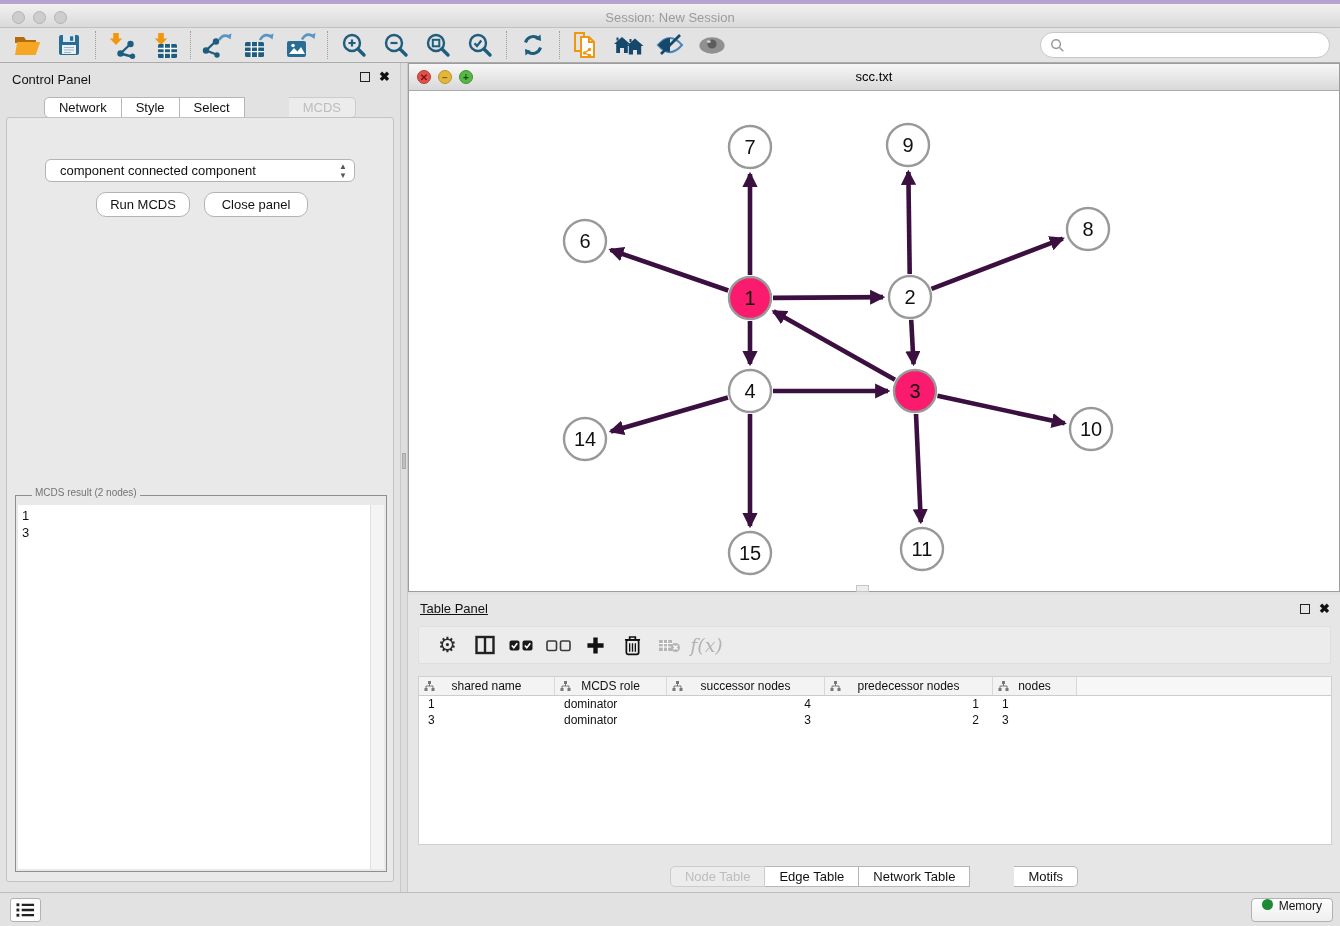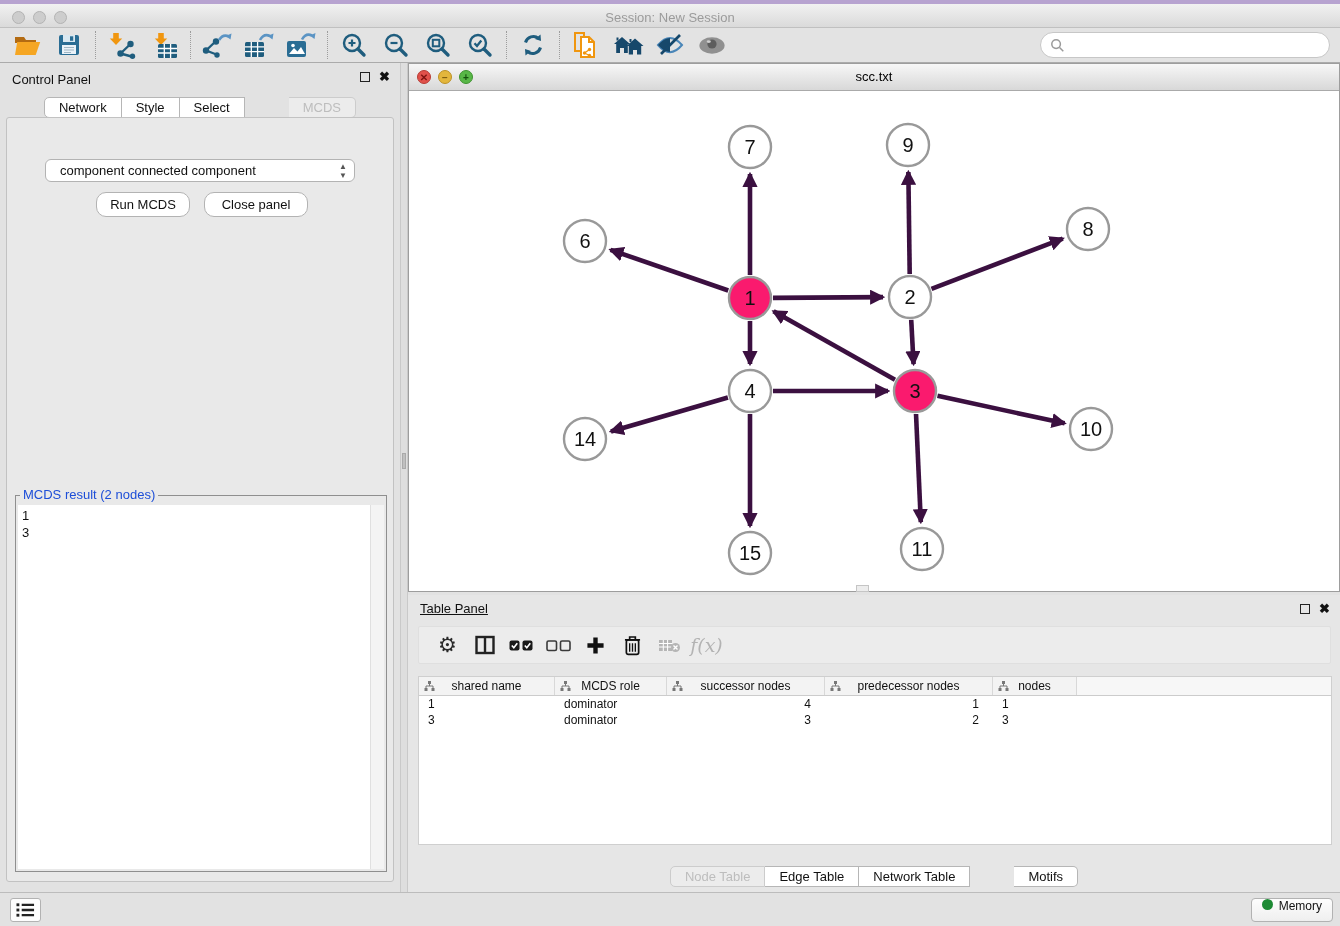--- a/index.html
+++ b/index.html
@@ -40,21 +40,21 @@
     border:1px solid #c2c2c2; border-radius:3px; }
   .opt-label { position:absolute; left:0; right:0; top:19px; text-align:center; font-size:13px; color:#111; }
   .opt-select { position:absolute; left:38px; top:41px; width:310px; height:23px; background:#fff;
     border:1px solid #b3b3b3; border-radius:6px; font-size:13px; display:flex; align-items:center;
     padding-left:14px; color:#111; }
   .stepper { position:absolute; right:7px; top:2px; font-size:8px; color:#555; line-height:9px; text-align:center; }
   .cp-btn { position:absolute; top:74px; height:25px; background:#fff; border:1px solid #b3b3b3;
     border-radius:10px; font-size:13px; color:#111; display:flex; align-items:center; justify-content:center; }
   .mcds-fieldset { position:absolute; left:8px; top:377px; width:372px; height:377px;
     border:1px solid #8f8f8f; background:#e9e9e9; }
-  .mcds-legend { position:absolute; left:4px; top:-9px; background:#e9e9e9; padding:0 3px; font-size:13px; color:#1d4ed8; }
+  .mcds-legend { position:absolute; left:16px; top:-9px; background:#e9e9e9; padding:0 3px; font-size:10px; color:#737373; }
   .mcds-text { position:absolute; left:2px; top:9px; right:16px; bottom:2px; background:#fff;
     font-size:13px; line-height:17px; padding:2px 4px; white-space:pre-line; color:#111; }
   .mcds-scroll { position:absolute; right:2px; top:9px; width:14px; bottom:2px; background:#f4f4f4; border-left:1px solid #e0e0e0; }
 
   
   .vsplit { position:absolute; left:400px; top:63px; width:8px; height:829px; background:#dedede;
     border-left:1px solid #c9c9c9; border-right:1px solid #c9c9c9; }
   .vsplit-handle { position:absolute; left:1px; top:390px; width:4px; height:16px; background:#c0c0c0; border:1px solid #aaa; }
 
   

